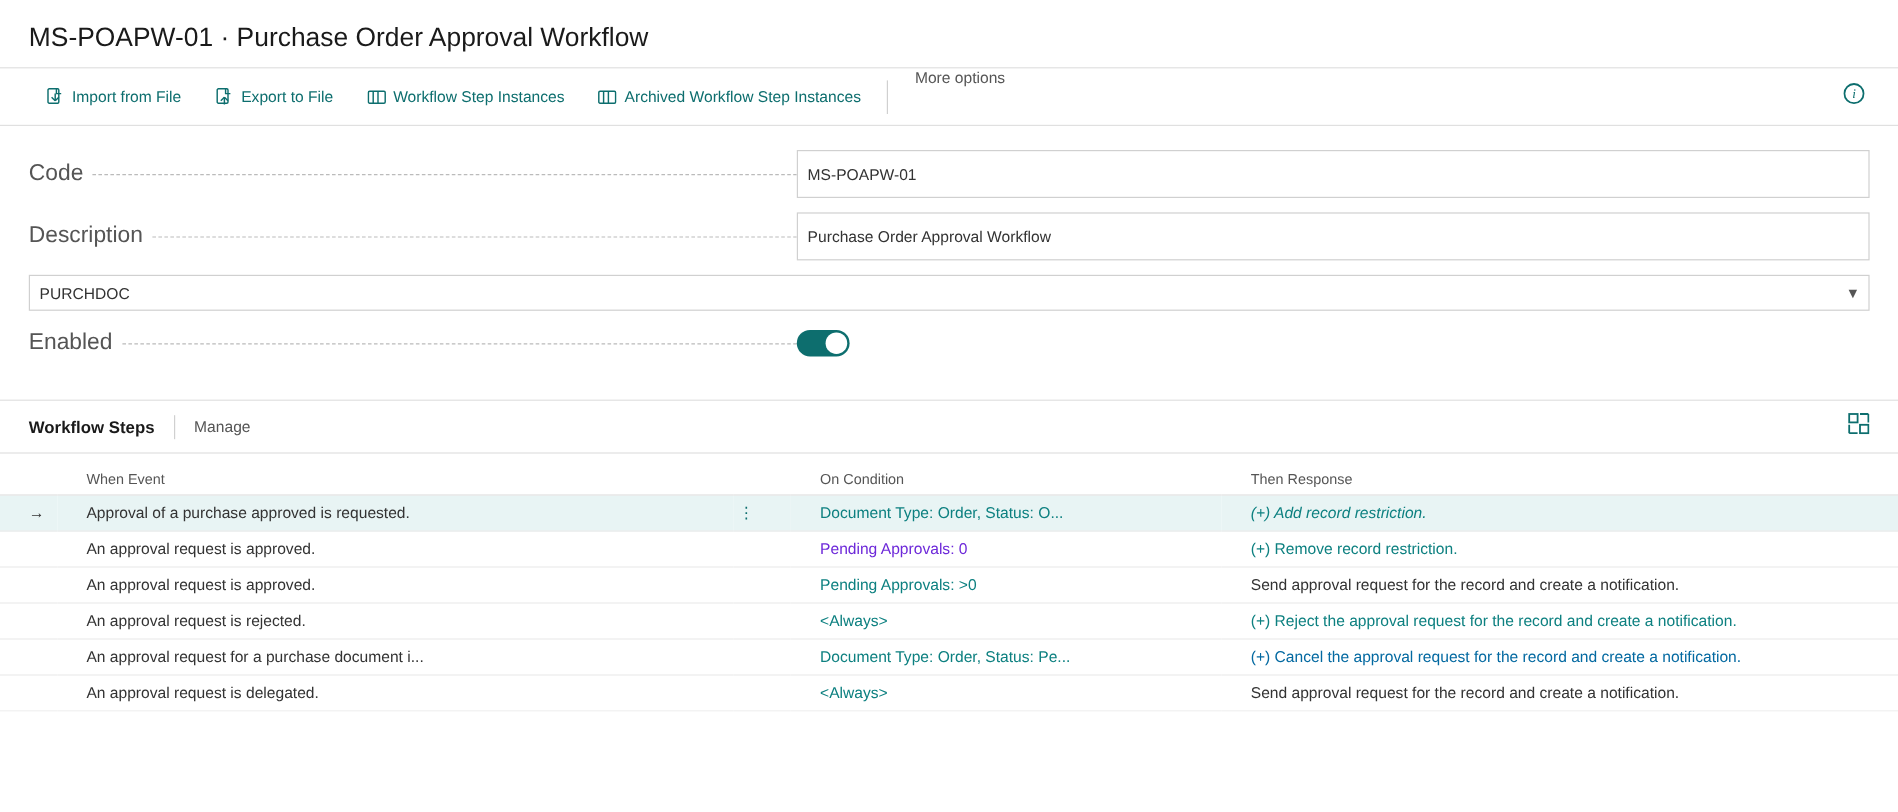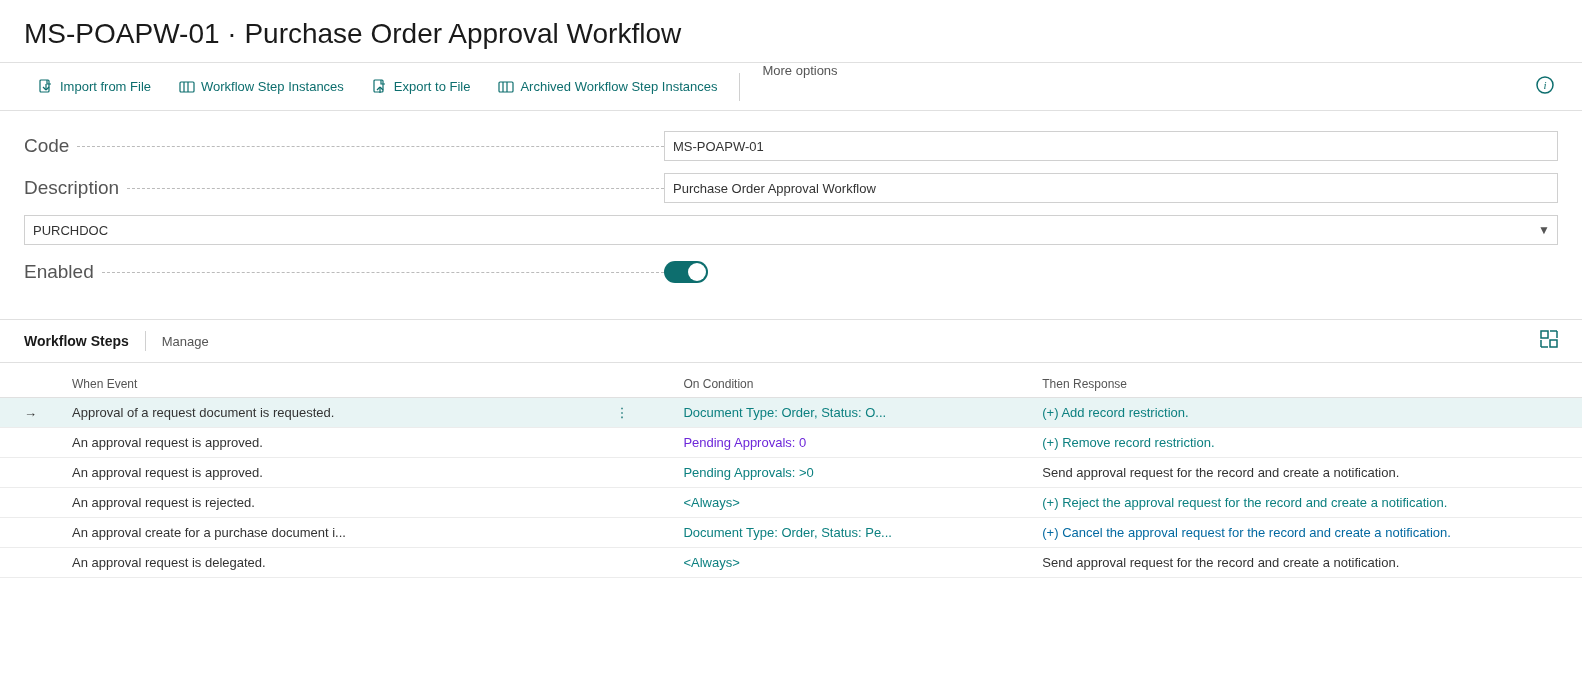--- a/index.html
+++ b/index.html
@@ -1,19 +1,19 @@
 <!DOCTYPE html>
 <html><head>
   <meta charset="utf-8">
   <style>
     * { box-sizing: border-box; margin: 0; padding: 0; }
     body { font-family: 'Segoe UI', Arial, sans-serif; font-size: 13px; color: #333; background: #fff; }
 
     .page-title {
-      font-size: 28px;
+      font-size: 22px;
       font-weight: 300;
       color: #1a1a1a;
       padding: 18px 24px 12px 24px;
       border-bottom: 1px solid #e0e0e0;
     }
 
     .toolbar {
       display: flex;
       align-items: center;
       padding: 0 24px;
@@ -95,21 +95,21 @@
       height: 1px;
       margin-bottom: 0;
     }
 
     .form-field {
       flex: 1;
     }
 
     .form-input {
       width: 100%;
-      height: 30px;
+      height: 40px;
       border: 1px solid #d0d0d0;
       padding: 0 8px;
       font-size: 13px;
       color: #333;
       outline: none;
     }
 
     .form-select-wrapper {
       position: relative;
       width: 100%;
@@ -267,39 +267,39 @@
         <line x1="11" y1="8" x2="8" y2="11" stroke="#0d6e6e" stroke-width="1.2"></line>
         <line x1="8" y1="5" x2="8" y2="11" stroke="#0d6e6e" stroke-width="1.2"></line>
       </svg>
     </span>
     <span>Import from File</span>
   </button>
 
   <button class="toolbar-btn">
     <span>
       <svg width="16" height="16" viewBox="0 0 16 16" fill="none" class="icon-svg">
-        <rect x="1" y="3" width="14" height="10" rx="1" stroke="#0d6e6e" stroke-width="1.2" fill="none"></rect>
-        <line x1="5" y1="3" x2="5" y2="13" stroke="#0d6e6e" stroke-width="1.2"></line>
-        <line x1="9" y1="3" x2="9" y2="13" stroke="#0d6e6e" stroke-width="1.2"></line>
-      </svg>
-    </span>
-    <span>Workflow Step Instances</span>
-  </button>
-
-  <button class="toolbar-btn">
-    <span>
-      <svg width="16" height="16" viewBox="0 0 16 16" fill="none" class="icon-svg">
         <rect x="2" y="1" width="9" height="12" rx="1" stroke="#0d6e6e" stroke-width="1.2" fill="none"></rect>
         <polyline points="9,1 9,5 13,5" stroke="#0d6e6e" stroke-width="1.2" fill="none"></polyline>
         <line x1="5" y1="11" x2="8" y2="8" stroke="#0d6e6e" stroke-width="1.2"></line>
         <line x1="11" y1="11" x2="8" y2="8" stroke="#0d6e6e" stroke-width="1.2"></line>
         <line x1="8" y1="8" x2="8" y2="14" stroke="#0d6e6e" stroke-width="1.2"></line>
       </svg>
     </span>
     <span>Export to File</span>
+  </button>
+
+  <button class="toolbar-btn">
+    <span>
+      <svg width="16" height="16" viewBox="0 0 16 16" fill="none" class="icon-svg">
+        <rect x="1" y="3" width="14" height="10" rx="1" stroke="#0d6e6e" stroke-width="1.2" fill="none"></rect>
+        <line x1="5" y1="3" x2="5" y2="13" stroke="#0d6e6e" stroke-width="1.2"></line>
+        <line x1="9" y1="3" x2="9" y2="13" stroke="#0d6e6e" stroke-width="1.2"></line>
+      </svg>
+    </span>
+    <span>Workflow Step Instances</span>
   </button>
 
   <button class="toolbar-btn">
     <span>
       <svg width="16" height="16" viewBox="0 0 16 16" fill="none" class="icon-svg">
         <rect x="1" y="3" width="14" height="10" rx="1" stroke="#0d6e6e" stroke-width="1.2" fill="none"></rect>
         <line x1="5" y1="3" x2="5" y2="13" stroke="#0d6e6e" stroke-width="1.2"></line>
         <line x1="9" y1="3" x2="9" y2="13" stroke="#0d6e6e" stroke-width="1.2"></line>
       </svg>
     </span>
@@ -393,24 +393,24 @@
         <th style="width:24px; padding-left:24px;"></th>
         <th class="col-when">When Event</th>
         <th style="width:20px;"></th>
         <th class="col-on">On Condition</th>
         <th class="col-then">Then Response</th>
       </tr>
     </thead>
     <tbody id="workflow-rows">
     <tr class="highlighted">
           <td class="arrow-cell">→</td>
-          <td>Approval of a request document is requested.</td>
+          <td>Approval of a purchase approved is requested.</td>
           <td class="drag-cell" style="color: rgb(13, 110, 110);">⋮</td>
           <td style="color: rgb(13, 128, 128); cursor: pointer;">Document Type: Order, Status: O...</td>
-          <td style="color: rgb(13, 128, 128); cursor: pointer;">(+) Add record restriction.</td>
+          <td style="color: rgb(13, 128, 128); cursor: pointer; font-style: italic;">(+) Add record restriction.</td>
         </tr>
         <tr>
           <td class="arrow-cell"></td>
           <td>An approval request is approved.</td>
           <td class="drag-cell"></td>
           <td style="color: #6d28d9; cursor: pointer;">Pending Approvals: 0</td>
           <td style="color: rgb(13, 128, 128); cursor: pointer;">(+) Remove record restriction.</td>
         </tr>
         <tr>
           <td class="arrow-cell"></td>
@@ -421,21 +421,21 @@
         </tr>
         <tr>
           <td class="arrow-cell"></td>
           <td>An approval request is rejected.</td>
           <td class="drag-cell"></td>
           <td style="color: rgb(13, 128, 128); cursor: pointer;">&lt;Always&gt;</td>
           <td style="color: rgb(13, 128, 128); cursor: pointer;">(+) Reject the approval request for the record and create a notification.</td>
         </tr>
         <tr>
           <td class="arrow-cell"></td>
-          <td>An approval create for a purchase document i...</td>
+          <td>An approval request for a purchase document i...</td>
           <td class="drag-cell"></td>
           <td style="color: rgb(13, 128, 128); cursor: pointer;">Document Type: Order, Status: Pe...</td>
           <td style="color: #0369a1; cursor: pointer;">(+) Cancel the approval request for the record and create a notification.</td>
         </tr>
         <tr>
           <td class="arrow-cell"></td>
           <td>An approval request is delegated.</td>
           <td class="drag-cell"></td>
           <td style="color: rgb(13, 128, 128); cursor: pointer;">&lt;Always&gt;</td>
           <td>Send approval request for the record and create a notification.</td>

